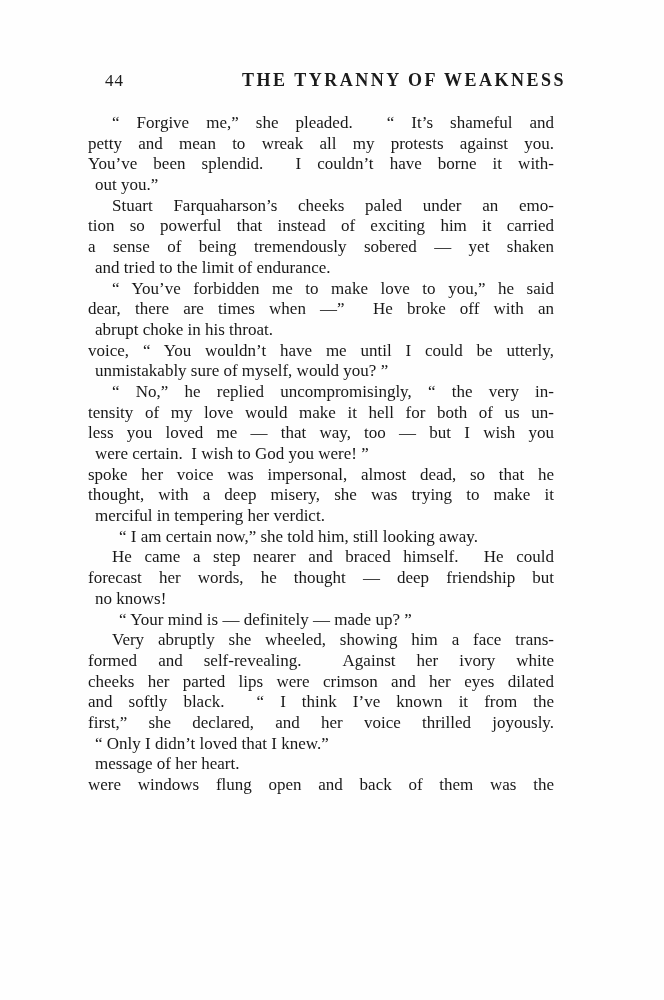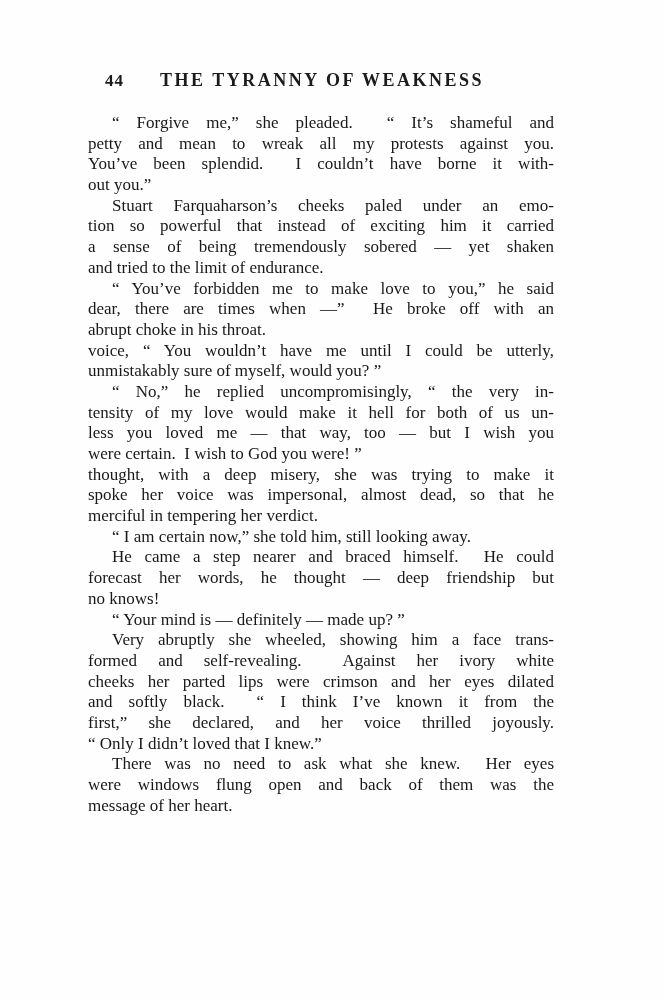--- a/index.html
+++ b/index.html
@@ -25,30 +25,30 @@
     top: 70px;
     left: 100px;
     width: 466px;
     height: 24px;
   }
   .page-number {
     position: absolute;
     left: 5px;
     top: 1px;
     font-size: 17px;
-    font-weight: bold;
+    font-weight: normal;
     letter-spacing: 1px;
     color: #1b1b1b;
   }
   .running-title {
     position: absolute;
     left: 60px;
     right: 0;
     top: 0;
-    text-align: left;
+    text-align: right;
     font-size: 18px;
     font-weight: bold;
     letter-spacing: 2.5px;
     color: #1b1b1b;
     white-space: nowrap;
   }
   .text-body {
     position: absolute;
     top: 113px;
     left: 88px;
@@ -59,20 +59,21 @@
     line-height: 20.7px;
     height: 20.7px;
     text-align: justify;
     text-align-last: justify;
     white-space: pre-wrap;
     overflow: hidden;
     color: #181818;
   }
   .line.end {
     text-align-last: left;
+    margin-left: 7px;
   }
   .line.indent {
     padding-left: 24px;
   }
 </style>
 </head>
 <body>
 
 <div class="page">
   <div class="running-header">
@@ -90,31 +91,30 @@
       <div class="line end">and tried to the limit of endurance.</div>
       <div class="line indent">“ You’ve forbidden me to make love to you,” he said</div>
       <div class="line">dear, there are times when —”  He broke off with an</div>
       <div class="line end">abrupt choke in his throat.</div>
       <div class="line">voice, “ You wouldn’t have me until I could be utterly,</div>
       <div class="line end">unmistakably sure of myself, would you? ”</div>
       <div class="line indent">“ No,” he replied uncompromisingly, “ the very in-</div>
       <div class="line">tensity of my love would make it hell for both of us un-</div>
       <div class="line">less you loved me — that way, too — but I wish you</div>
       <div class="line end">were certain.  I wish to God you were! ”</div>
+      <div class="line">spoke her voice was impersonal, almost dead, so that he</div>
       <div class="line">thought, with a deep misery, she was trying to make it</div>
-      <div class="line">spoke her voice was impersonal, almost dead, so that he</div>
       <div class="line end">merciful in tempering her verdict.</div>
       <div class="line indent end">“ I am certain now,” she told him, still looking away.</div>
       <div class="line indent">He came a step nearer and braced himself.  He could</div>
       <div class="line">forecast her words, he thought — deep friendship but</div>
       <div class="line end">no knows!</div>
       <div class="line indent end">“ Your mind is — definitely — made up? ”</div>
       <div class="line indent">Very abruptly she wheeled, showing him a face trans-</div>
       <div class="line">formed and self-revealing.  Against her ivory white</div>
       <div class="line">cheeks her parted lips were crimson and her eyes dilated</div>
       <div class="line">and softly black.  “ I think I’ve known it from the</div>
       <div class="line">first,” she declared, and her voice thrilled joyously.</div>
       <div class="line end">“ Only I didn’t loved that I knew.”</div>
-      <div class="line indent">There was no need to ask what she knew.  Her eyes</div>
+      <div class="line end">message of her heart.</div>
       <div class="line">were windows flung open and back of them was the</div>
-      <div class="line end">message of her heart.</div>
     </div>
 </div>
 
 </body></html>

